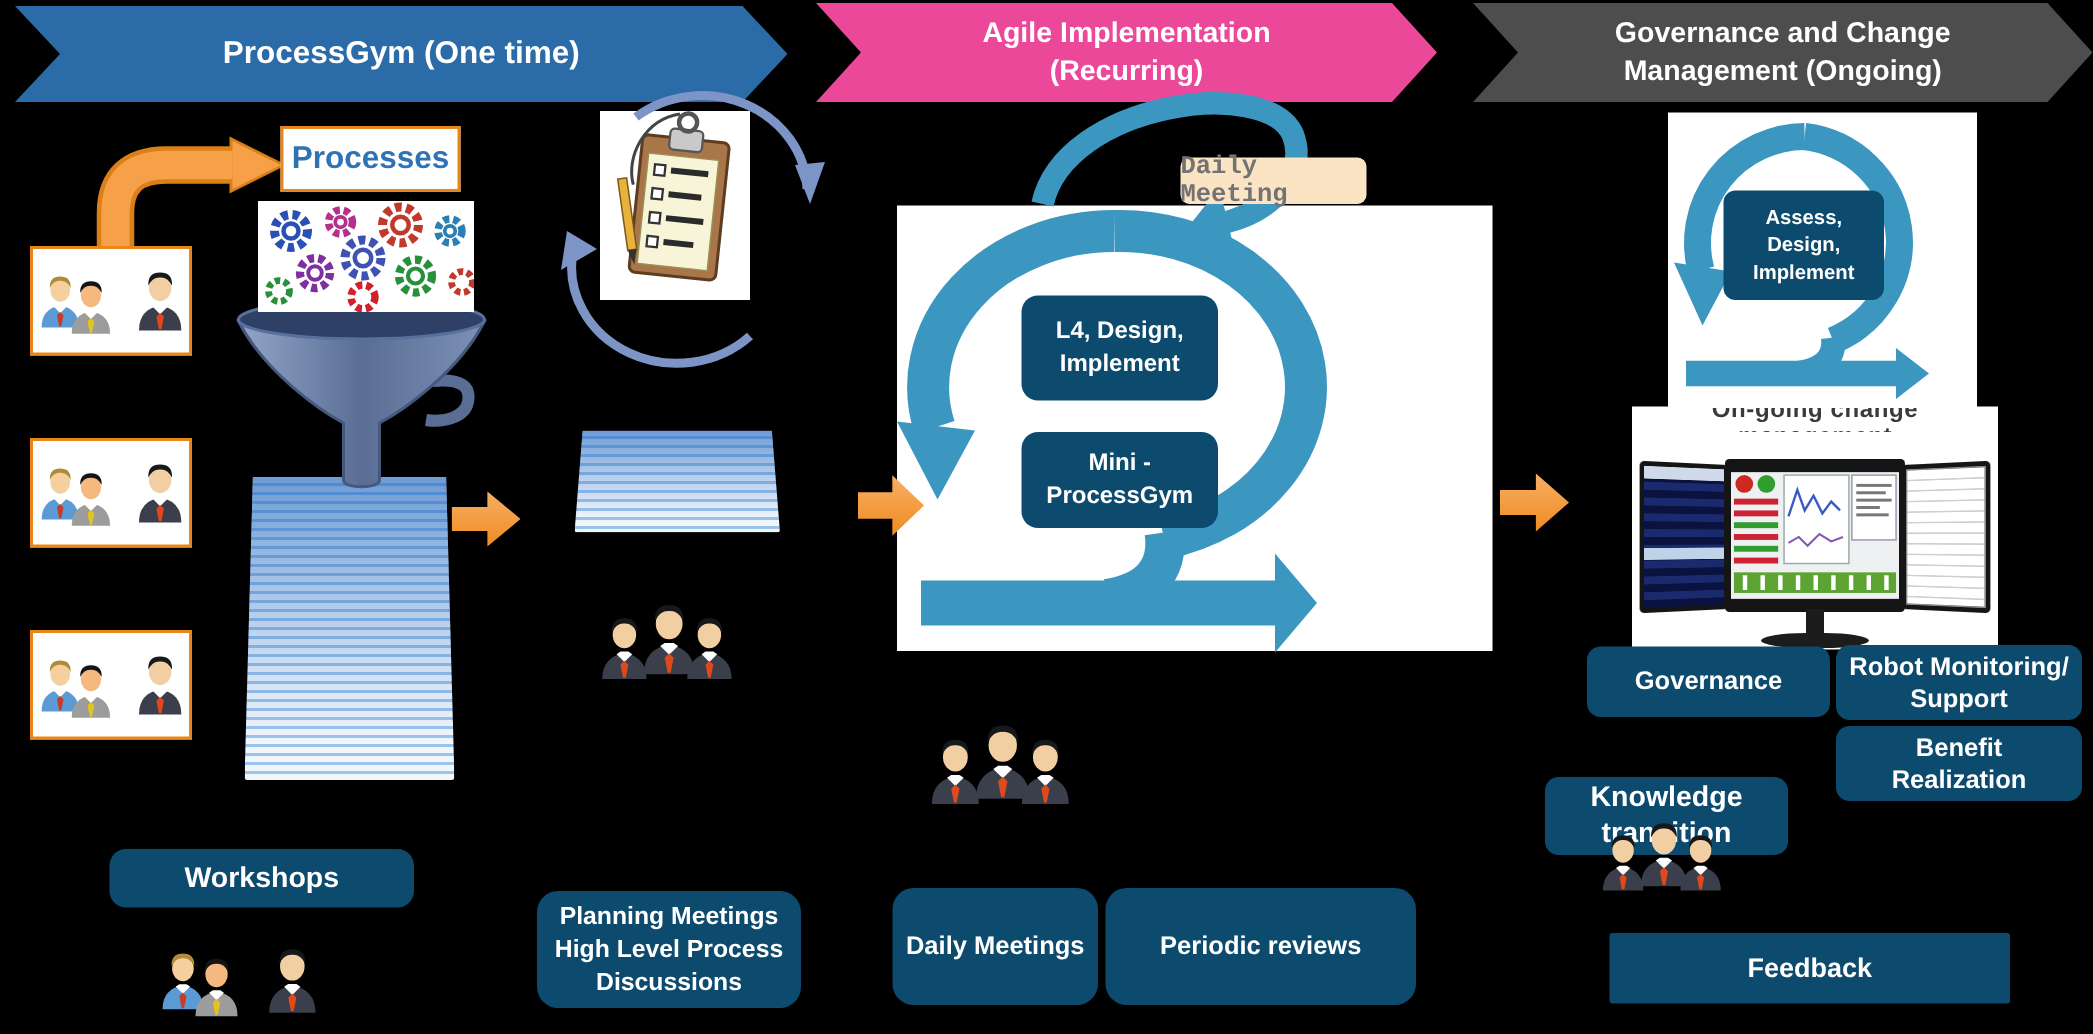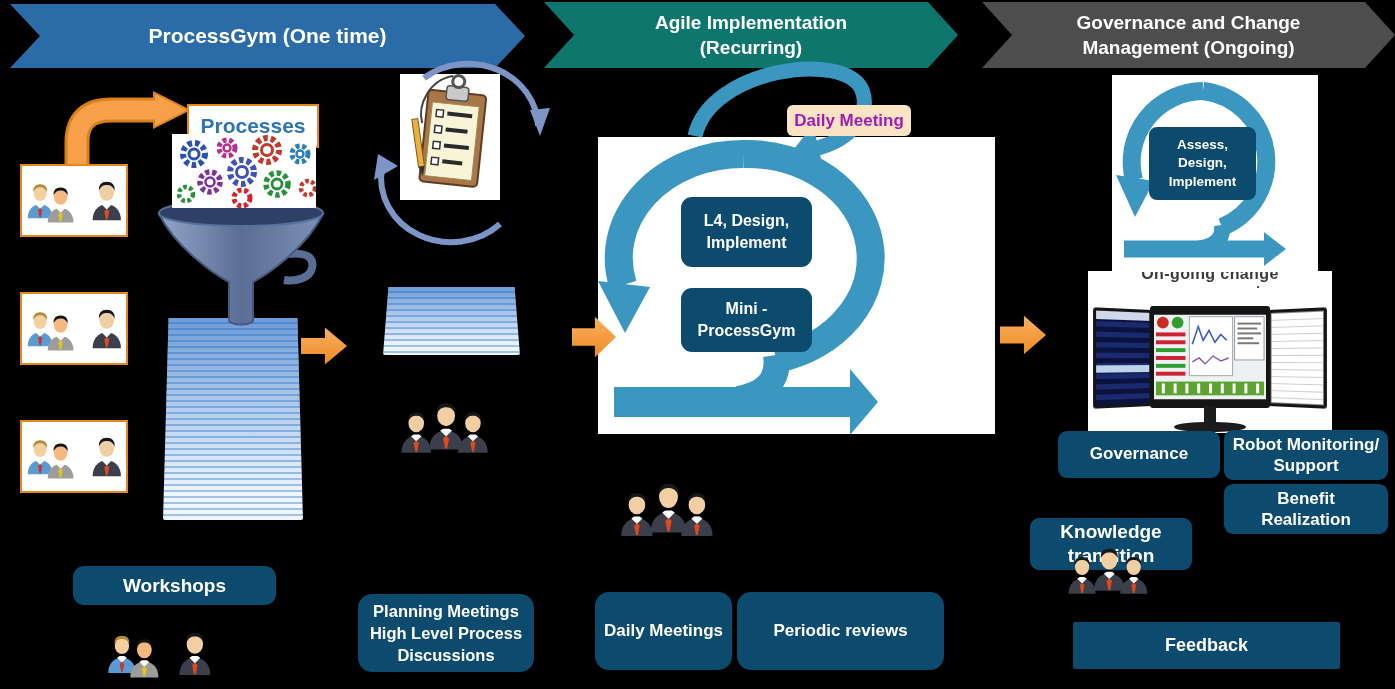--- a/index.html
+++ b/index.html
@@ -8,22 +8,22 @@
   #slide *{box-sizing:border-box;}
   .banner{position:absolute;color:#fff;font-weight:700;display:flex;flex-direction:column;
           align-items:center;justify-content:center;text-align:center;line-height:1.32;
           clip-path:polygon(0 0, calc(100% - 30px) 0, 100% 50%, calc(100% - 30px) 100%, 0 100%, 30px 50%);}
   .panel{position:absolute;background:#fff;}
   .bluebox{position:absolute;background:#0c4a6e;color:#fff;font-weight:700;display:flex;
            align-items:center;justify-content:center;text-align:center;border-radius:11px;
            line-height:1.35;padding:4px 8px;}
   .obox{position:absolute;background:#fff;border:2px solid #e8861b;display:flex;
         align-items:center;justify-content:center;}
-  .cream{position:absolute;background:#fbe4c4;border-radius:6px;color:#a21caf;font-weight:700;
-         display:flex;align-items:center;justify-content:center;}
+  .cream{position:absolute;background:#fbe4c4;border-radius:6px;color:#737373;font-weight:700;
+         display:flex;align-items:center;justify-content:center;font-family:Liberation Mono, monospace;}
   .barrow{position:absolute;background:linear-gradient(180deg,#f9b066,#ee8a1f);
           clip-path:polygon(0 30%,52% 30%,52% 4%,100% 50%,52% 96%,52% 70%,0 70%);}
   .stack{position:absolute;border-radius:2px;clip-path:polygon(4% 0,96% 0,100% 100%,0 100%);
          background:repeating-linear-gradient(180deg,#f0f6fc 0 4px,#9cc3ec 4px 6px);}
   .stack .shade{position:absolute;left:0;top:0;right:0;bottom:0;
          background:linear-gradient(180deg,rgba(30,100,190,.62),rgba(30,100,190,.28) 45%,rgba(255,255,255,0) 88%);}
   .trio{position:absolute;}
   .trio svg{width:100%;height:100%;}
   
   .monitors{position:absolute;background:transparent;}
@@ -45,37 +45,37 @@
   svg.abs{position:absolute;overflow:visible;}
 </style>
 </head>
 <body>
 
 <div id="slide">
 
   <div class="banner" style="left:10px;top:4px;width:515px;height:64px;background:#2b6ca8;font-size:21px;">
     <span>ProcessGym (One time)</span>
   </div>
-  <div class="banner" style="left:544px;top:2px;width:414px;height:66px;background:#0f766e;font-size:19px;">
+  <div class="banner" style="left:544px;top:2px;width:414px;height:66px;background:#ec4899;font-size:19px;">
     <span>Agile Implementation</span>
     <span>(Recurring)</span>
   </div>
   <div class="banner" style="left:982px;top:2px;width:413px;height:66px;background:#4d4d4d;font-size:19px;text-align:center;">
     <span>Governance and Change</span>
     <span>Management (Ongoing)</span>
   </div>
 
   <svg class="abs" style="left:55px;top:90px;width:140px;height:120px;" viewBox="0 0 140 120">
     <path d="M 22 115 L 22 52 Q 22 20 56 20 L 100 20" fill="none" stroke="#db7f17" stroke-width="25"></path>
     <polygon points="98,1 98,39 136,20" fill="#db7f17"></polygon>
     <path d="M 22 115 L 22 52 Q 22 20 56 20 L 100 20" fill="none" stroke="#f6a049" stroke-width="19"></path>
     <polygon points="100,4 100,36 132,20" fill="#f6a049"></polygon>
   </svg>
 
-  <div class="obox" style="left:187px;top:104px;width:132px;height:44px;">
+  <div class="obox" style="left:187px;top:84px;width:120px;height:44px;">
     <span style="color:#2e74b5;font-weight:600;font-size:21px;">Processes</span>
   </div>
 
   <div class="abs" style="position:absolute;left:172px;top:134px;width:144px;height:74px;background:#fff;z-index:3;">
     <svg width="144" height="74" viewBox="0 0 144 74">
       <g fill="none">
         <circle cx="22" cy="20" r="11" stroke="#2b50b5" stroke-width="6" stroke-dasharray="4.5 3"></circle>
         <circle cx="22" cy="20" r="5" stroke="#2b50b5" stroke-width="3"></circle>
         <circle cx="55" cy="14" r="8" stroke="#b5308a" stroke-width="5" stroke-dasharray="4 2.6"></circle>
         <circle cx="55" cy="14" r="3.5" stroke="#b5308a" stroke-width="2.5"></circle>

